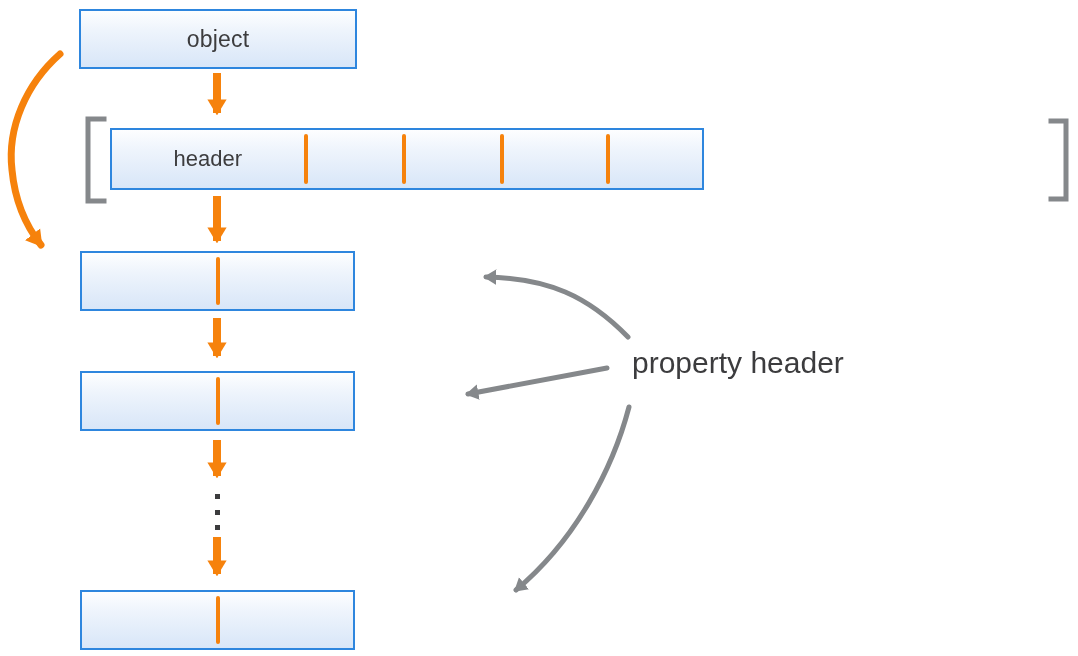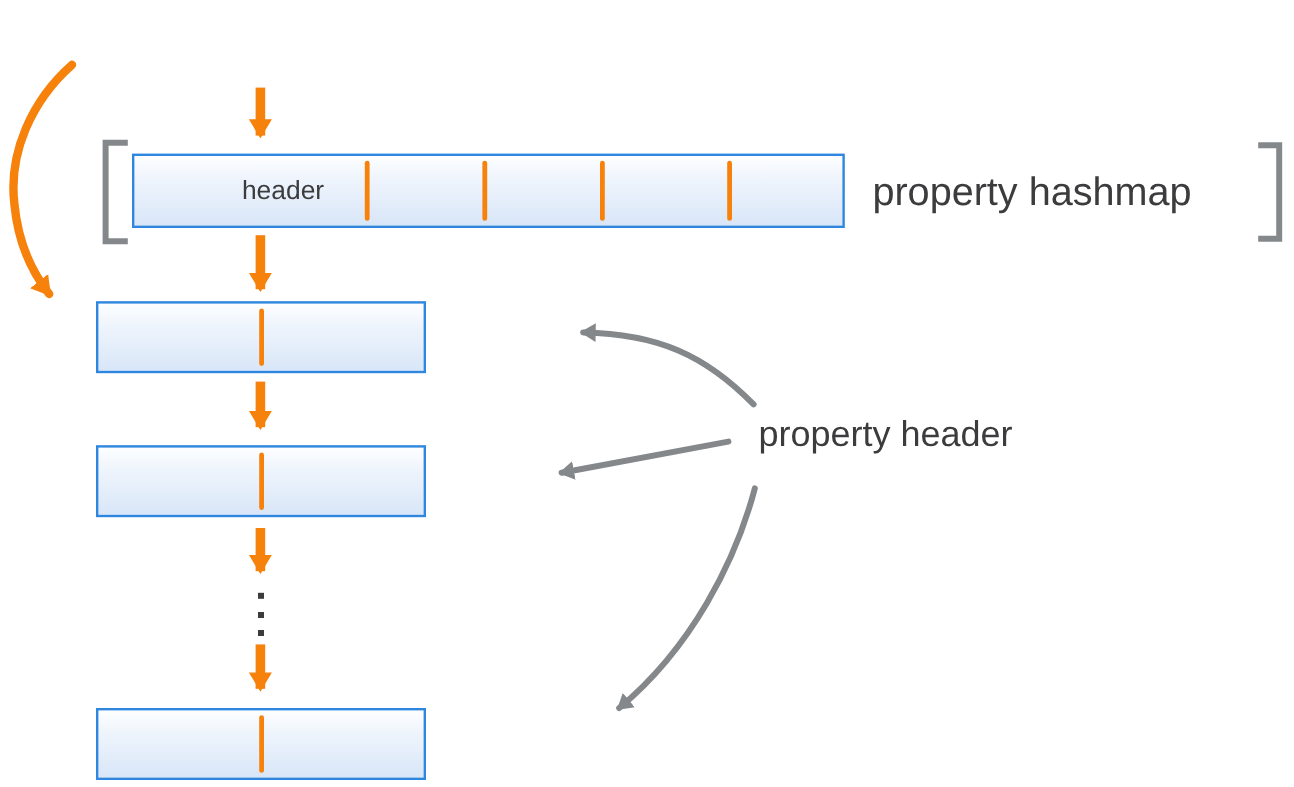--- a/index.html
+++ b/index.html
@@ -33,21 +33,20 @@
     color:var(--text-dark);
     font-size:23px;
     letter-spacing:0.2px;
   }
   .hashmap-box{justify-content:flex-start;}
   .header-cell{
     width:32.5%;
     text-align:center;
     color:var(--text-dark);
     font-size:22px;
-    padding-left:28px;
   }
   .tick{
     position:absolute;top:4px;bottom:4px;width:4px;
     background:var(--accent-orange);
     border-radius:2px;
   }
   .pair-divider{
     position:absolute;left:50%;top:4px;bottom:4px;width:4px;
     margin-left:-2px;
     background:var(--accent-orange);
@@ -98,29 +97,31 @@
     <path class="o-line" d="M217,537 L217,574" marker-end="url(#mOrange)"></path>
 
     <path class="bracket" d="M104,119 L88,119 L88,201 L104,201"></path>
     <path class="bracket" d="M1051,121 L1066,121 L1066,199 L1051,199"></path>
 
     <path class="g-line" d="M628,337 C588,296 548,278 486,277" marker-end="url(#mGray)"></path>
     <path class="g-line" d="M607,368 L468,394" marker-end="url(#mGray)"></path>
     <path class="g-line" d="M629,407 C613,468 576,540 516,590" marker-end="url(#mGray)"></path>
   </svg>
 
+  <div class="box" style="left:79px;top:9px;width:278px;height:60px">
+    <span class="box-label">object</span>
+  </div>
 
   <div class="box hashmap-box" style="left:110px;top:128px;width:594px;height:62px">
     <span class="header-cell">header</span>
     <i class="tick" style="left:32.5%"></i>
     <i class="tick" style="left:49.2%"></i>
     <i class="tick" style="left:65.7%"></i>
     <i class="tick" style="left:83.7%"></i>
   </div>
-  <div class="big-label hashmap-label">property hashmap</div>
 
   <div class="box" style="left:80px;top:251px;width:275px;height:60px">
     <i class="pair-divider"></i>
   </div>
   <div class="box" style="left:80px;top:371px;width:275px;height:60px">
     <i class="pair-divider"></i>
   </div>
 
   <div class="ellipsis">
     <span class="dot"></span>

